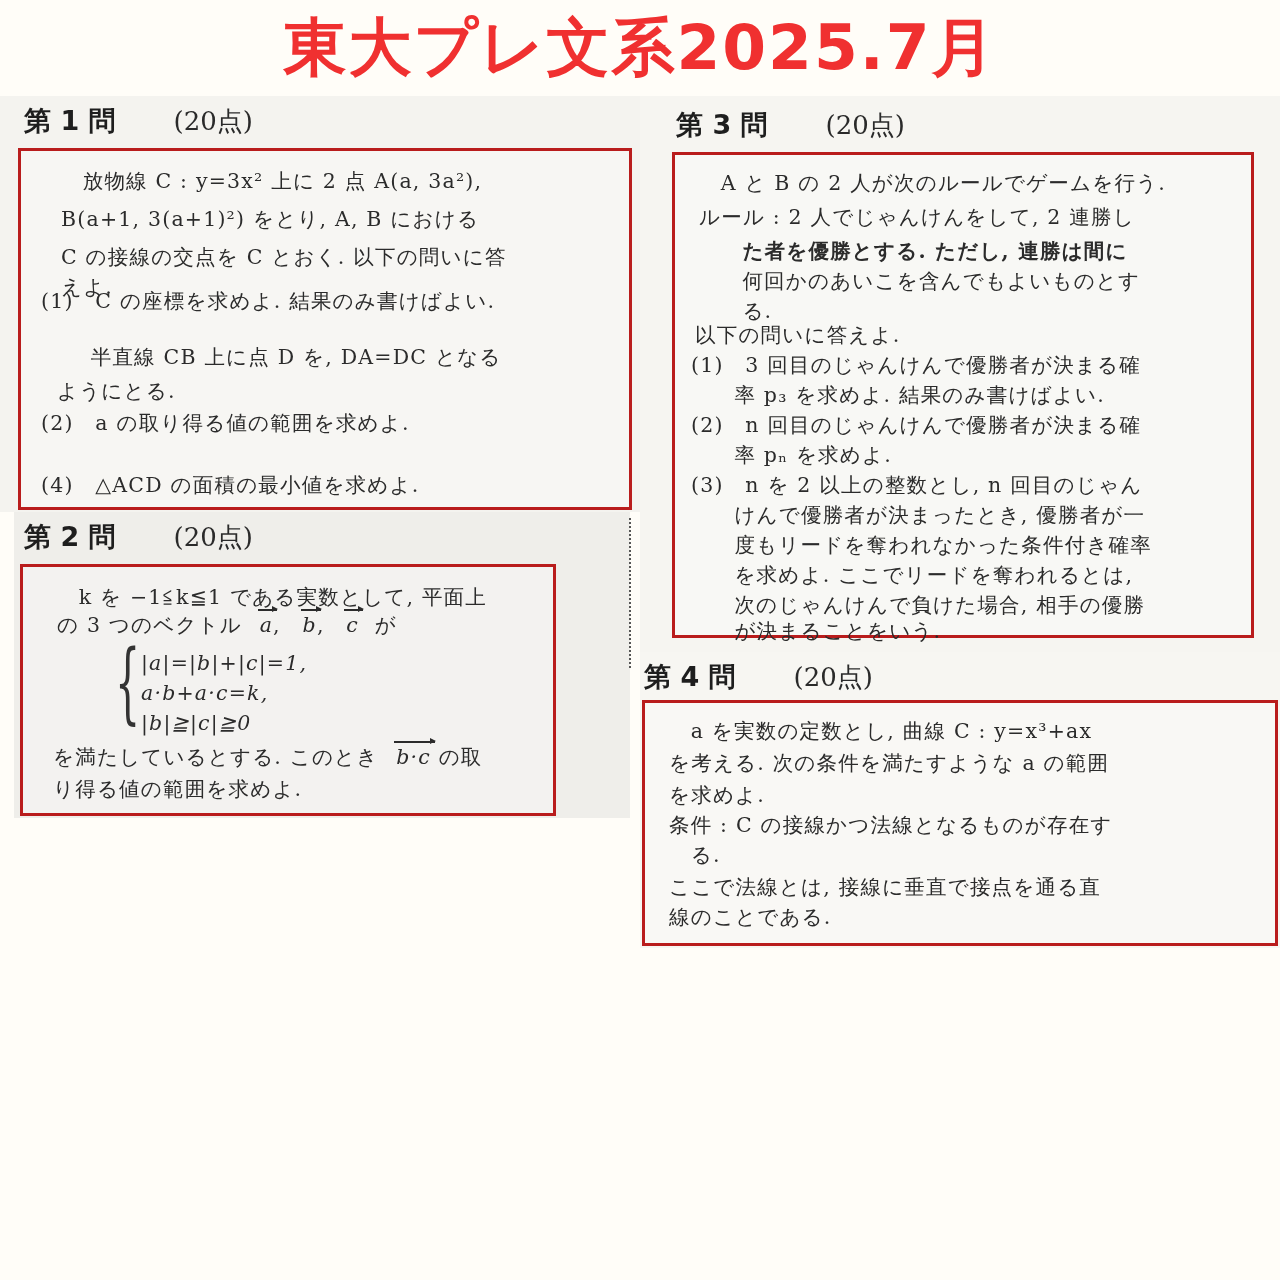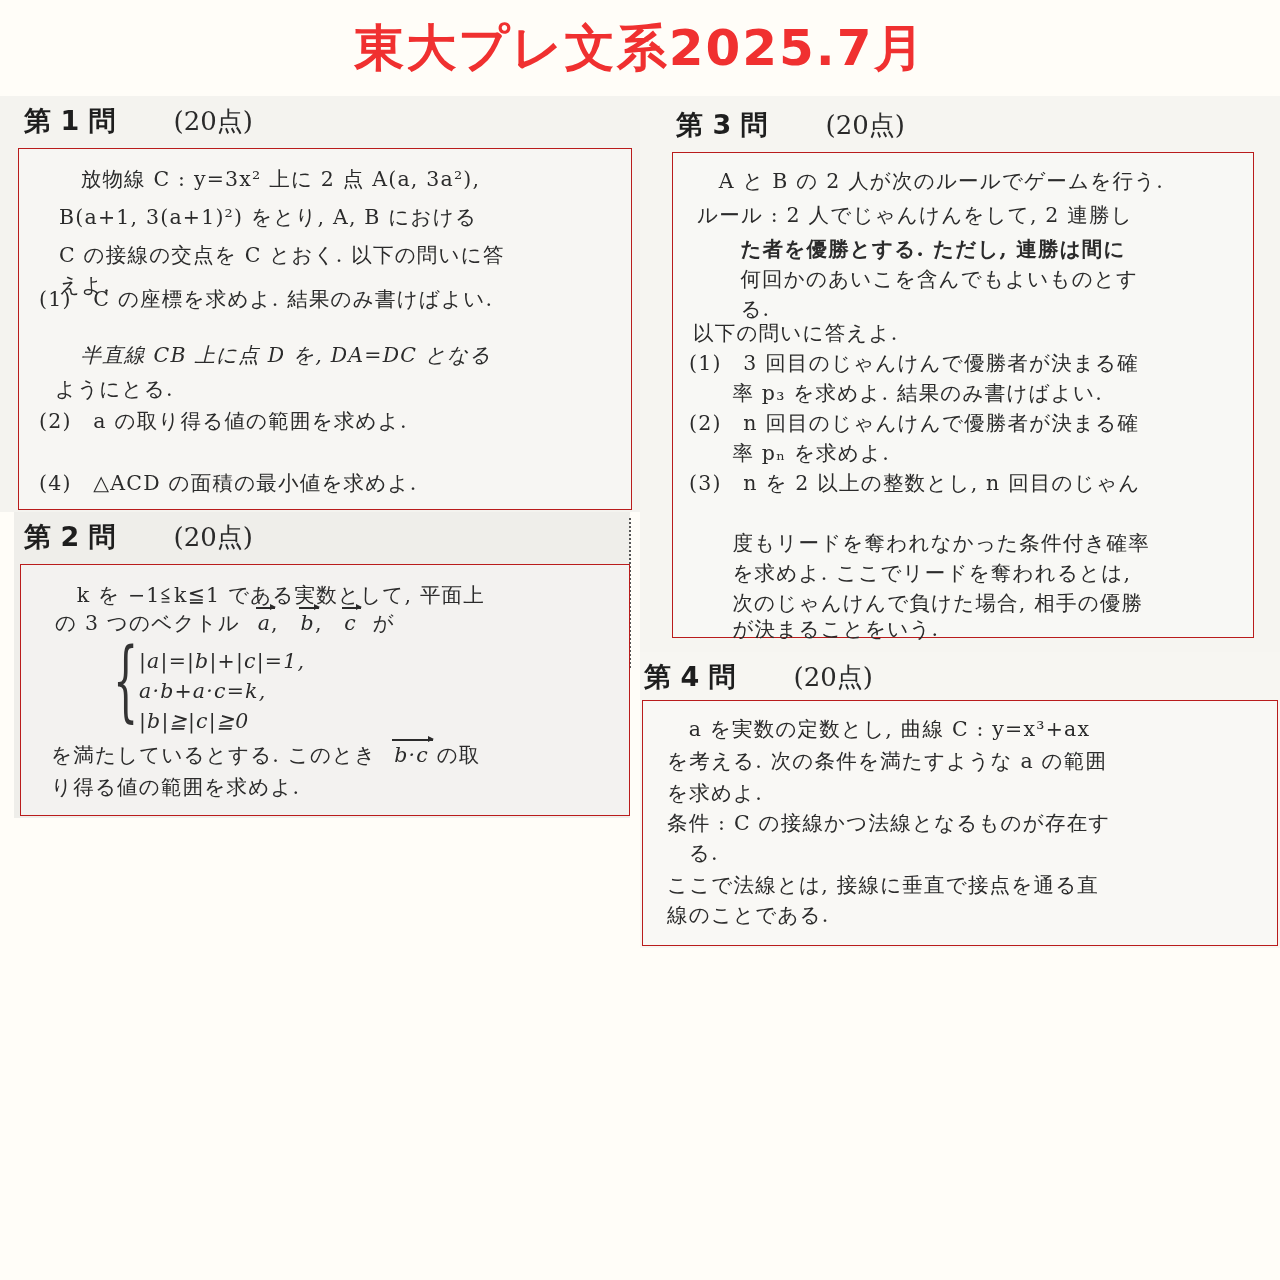--- a/index.html
+++ b/index.html
@@ -6,40 +6,40 @@
     body {
       width: 1280px; height: 1280px; position: relative; overflow: hidden;
       background: #fffdf8;
       font-family: "DejaVu Serif", "Liberation Serif", serif;
       color: #2a2a2a;
     }
     .title {
       position: absolute; left: 0; top: 2px; width: 1280px; height: 92px;
       text-align: center;
       font-family: "DejaVu Sans", "Liberation Sans", sans-serif;
-      font-weight: bold; font-size: 50px; line-height: 92px;
+      font-weight: bold; font-size: 63px; line-height: 92px;
       color: #f03030; letter-spacing: 2px;
     }
     .panel { position: absolute; background: #f3f2ee; }
     .p-left1 { left: 0; top: 96px; width: 640px; height: 416px; background: #f4f3ef; }
     .p-left2 { left: 14px; top: 512px; width: 616px; height: 306px; background: #efeeea; }
     .p-right1 { left: 640px; top: 96px; width: 640px; height: 556px; background: #f6f5f1; }
     .p-right2 { left: 640px; top: 652px; width: 640px; height: 296px; background: #f7f6f2; }
     .dotted { position: absolute; left: 629px; top: 518px; height: 150px; border-left: 2px dotted #555; }
 
     .heading {
       position: absolute; font-size: 26px; line-height: 34px; white-space: nowrap;
     }
     .heading .no {
       font-family: "DejaVu Sans", "Liberation Sans", sans-serif; font-weight: bold; font-size: 27px; color: #1e1e1e;
     }
     .heading .pts { margin-left: 58px; font-size: 26px; color: #2a2a2a; }
 
     .box {
-      position: absolute; border: 1px solid #b91c1c; background: rgba(255,255,255,0.28);
+      position: absolute; border: 3px solid #b91c1c; background: rgba(255,255,255,0.28);
       box-sizing: border-box;
     }
     .line {
       position: absolute; font-size: 20.5px; line-height: 28px; white-space: nowrap; color: #2b2b2b;
       letter-spacing: 1.2px;
     }
     .math { font-style: italic; }
     .vec { position: relative; display: inline-block; font-style: italic; }
     .vec::before {
       content: ""; position: absolute; left: -2px; right: -4px; top: -2px; height: 1.5px; background: #2b2b2b;
@@ -65,30 +65,30 @@
 
 <div class="heading" style="left:24px; top:104px;">
   <span class="no">第 1 問</span><span class="pts">(20点)</span>
 </div>
 <div class="box" style="left:18px; top:148px; width:614px; height:362px;">
   <div class="line" style="left:40px; top:16px;">　放物線 C : y=3x² 上に 2 点 A(a,  3a²),</div>
   <div class="line" style="left:40px; top:54px;">B(a+1,  3(a+1)²) をとり, A, B における</div>
   <div class="line" style="left:40px; top:92px;">C の接線の交点を C とおく. 以下の問いに答</div>
   <div class="line" style="left:40px; top:122px;">えよ.</div>
   <div class="line" style="left:20px; top:136px;">(1)　C の座標を求めよ. 結果のみ書けばよい.</div>
-  <div class="line" style="left:40px; top:192px;font-style:italic;">　半直線 CB 上に点 D を, DA=DC となる</div>
+  <div class="line" style="left:48px; top:192px;">　半直線 CB 上に点 D を, DA=DC となる</div>
   <div class="line" style="left:36px; top:226px;">ようにとる.</div>
   <div class="line" style="left:20px; top:258px;">(2)　a の取り得る値の範囲を求めよ.</div>
   <div class="line" style="left:20px; top:320px;">(4)　△ACD の面積の最小値を求めよ.</div>
 </div>
 
 <div class="heading" style="left:24px; top:520px;">
   <span class="no">第 2 問</span><span class="pts">(20点)</span>
 </div>
-<div class="box" style="left:20px; top:564px; width:610px; height:252px;">
+<div class="box" style="left:20px; top:564px; width:536px; height:252px;">
   <div class="line" style="left:34px; top:16px;">　k を −1≦k≦1 である実数として, 平面上</div>
   <div class="line" style="left:34px; top:44px;">
     <span>の 3 つのベクトル</span>
     <span class="vec" style="margin-left:10px;">a</span>,
     <span class="vec" style="margin-left:14px;">b</span>,
     <span class="vec" style="margin-left:14px;">c</span>
     <span style="margin-left:8px;">が</span>
   </div>
   <div class="brace" style="left:92px; top:72px;">{</div>
   <div class="line math" style="left:118px; top:82px;">|a|=|b|+|c|=1,</div>
@@ -110,20 +110,21 @@
   <div class="line" style="left:24px; top:48px;">ルール : 2 人でじゃんけんをして, 2 連勝し</div>
   <div class="line" style="left:24px; top:82px;font-weight:bold;">　　た者を優勝とする. ただし, 連勝は間に</div>
   <div class="line" style="left:24px; top:112px;">　　何回かのあいこを含んでもよいものとす</div>
   <div class="line" style="left:24px; top:142px;">　　る.</div>
   <div class="line" style="left:20px; top:166px;">以下の問いに答えよ.</div>
   <div class="line" style="left:16px; top:196px;">(1)　3 回目のじゃんけんで優勝者が決まる確</div>
   <div class="line" style="left:16px; top:226px;">　　率 p₃ を求めよ. 結果のみ書けばよい.</div>
   <div class="line" style="left:16px; top:256px;">(2)　n 回目のじゃんけんで優勝者が決まる確</div>
   <div class="line" style="left:16px; top:286px;">　　率 pₙ を求めよ.</div>
   <div class="line" style="left:16px; top:316px;">(3)　n を 2 以上の整数とし, n 回目のじゃん</div>
+  <div class="line" style="left:16px; top:346px;">　　けんで優勝者が決まったとき, 優勝者が一</div>
   <div class="line" style="left:16px; top:376px;">　　度もリードを奪われなかった条件付き確率</div>
   <div class="line" style="left:16px; top:406px;">　　を求めよ. ここでリードを奪われるとは,</div>
   <div class="line" style="left:16px; top:436px;">　　次のじゃんけんで負けた場合, 相手の優勝</div>
   <div class="line" style="left:16px; top:462px;">　　が決まることをいう.</div>
 </div>
 
 <div class="heading" style="left:644px; top:660px;">
   <span class="no">第 4 問</span><span class="pts">(20点)</span>
 </div>
 <div class="box" style="left:642px; top:700px; width:636px; height:246px;">

